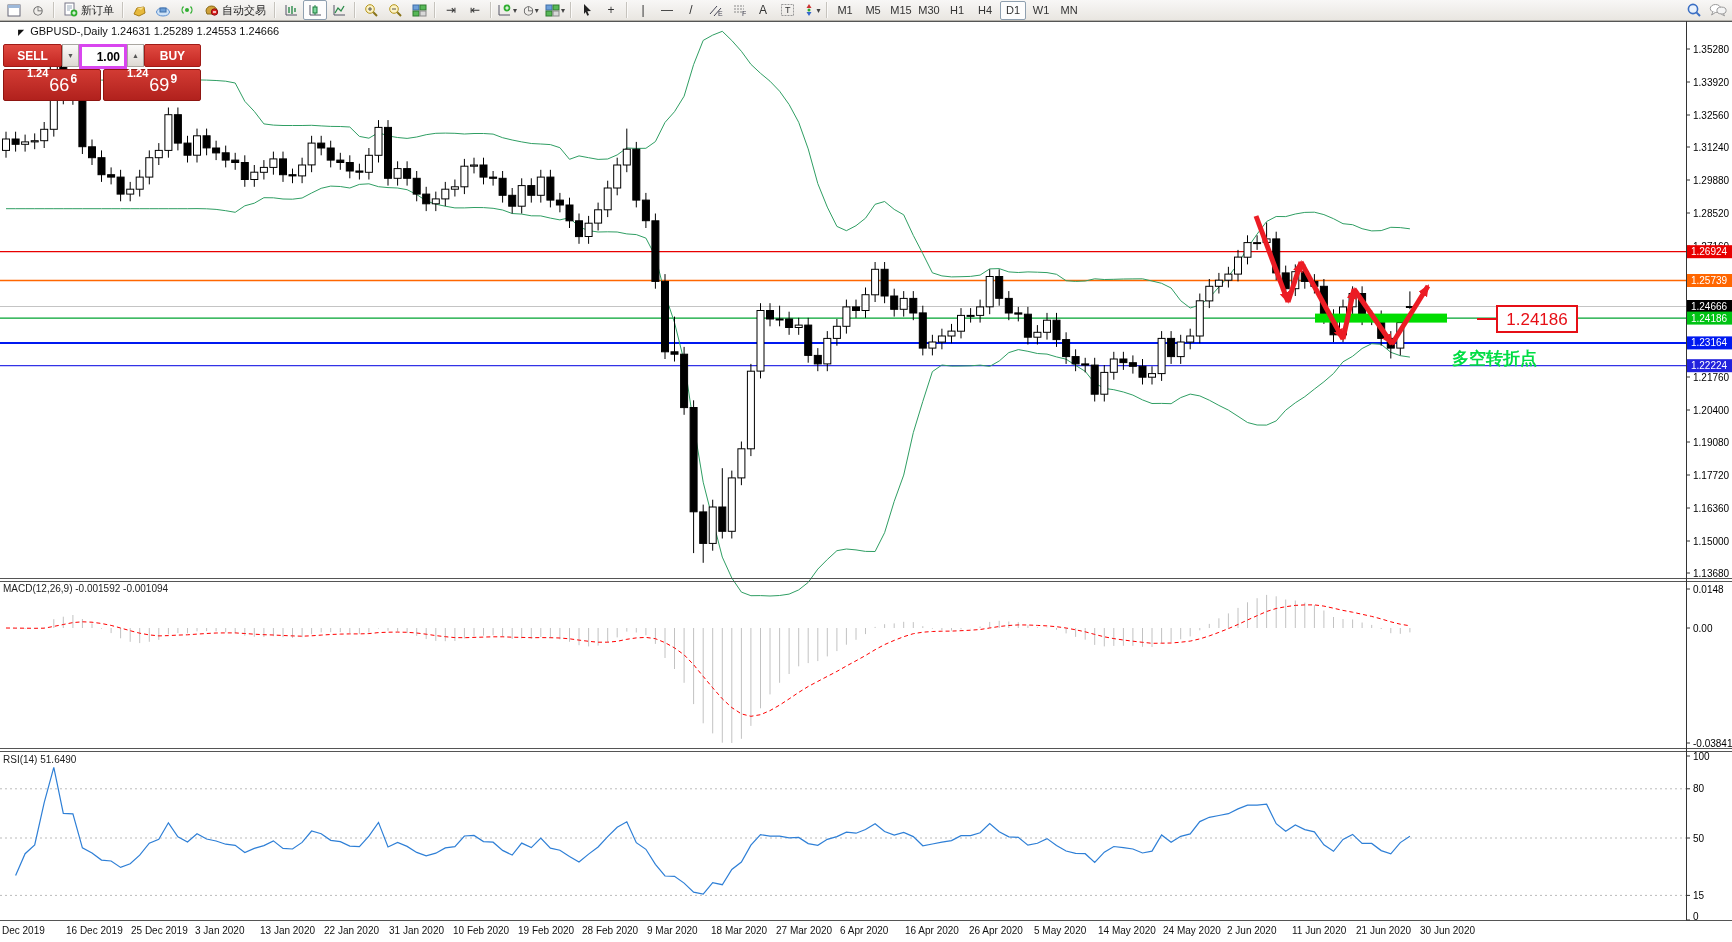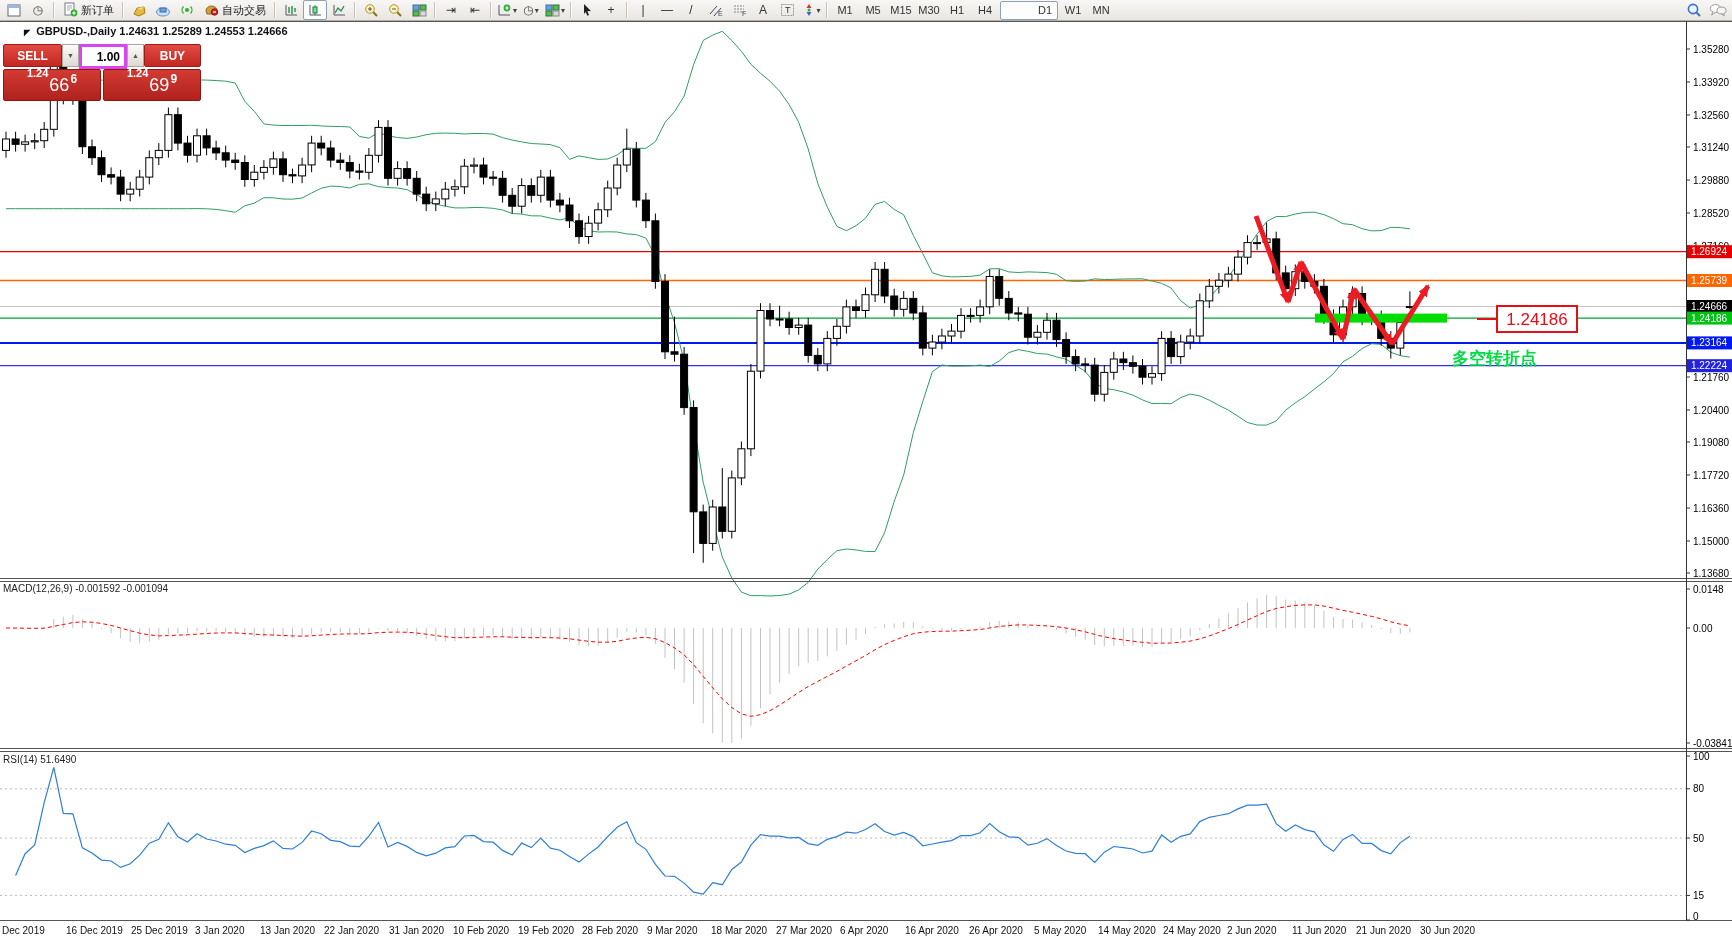--- a/index.html
+++ b/index.html
@@ -10,26 +10,26 @@
     display:flex;align-items:center;padding:0 2px;box-sizing:border-box;font-size:11px;color:#222;}
   .tbi{display:inline-flex;align-items:center;justify-content:center;height:18px;min-width:20px;
     padding:0 1px;border:1px solid transparent;border-radius:2px;}
   .tbi.pressed{background:#fdfdfd;border:1px solid #8fa0b0;}
   .tbtn{display:inline-flex;align-items:center;gap:3px;height:18px;padding:0 4px;border:1px solid transparent;border-radius:2px;white-space:nowrap;text-align:right;}
   .sep{width:1px;height:16px;background:#c6c3bd;border-right:1px solid #fbfaf9;margin:0 3px;flex:0 0 auto;}
   .glyph{font-size:12px;line-height:1;}
   .dd{font-size:8px;color:#444;margin-left:1px;}
   .tf{height:17px;min-width:24px;display:inline-flex;align-items:center;justify-content:center;
     font-size:11px;color:#333;border:1px solid transparent;border-radius:2px;margin:12px 1px;}
-  .tf.active{background:#fdfdfd;border:1px solid #8fa0b0;padding-left:32px;}
+  .tf.active{background:#fdfdfd;border:1px solid #8fa0b0;}
   .spacer{flex:1 1 auto;}
   
   #chart-wrap{position:absolute;left:0;top:0;width:1732px;height:942px;z-index:1;}
   #chart-wrap svg{font-family:"Liberation Sans",sans-serif;}
-  .symbol-title{position:absolute;left:24px;top:25px;z-index:4;font-size:11px;font-weight:700;color:#111;white-space:nowrap;}
+  .symbol-title{position:absolute;left:18px;top:25px;z-index:4;font-size:11px;font-weight:400;color:#111;white-space:nowrap;}
   .symbol-title .tri{font-size:8px;margin-right:3px;}
   
   .trade-panel{position:absolute;left:3px;top:44px;z-index:4;width:198px;}
   .tp-row1{display:flex;height:23px;gap:0;}
   .btn-red{background:linear-gradient(#e14a41,#c32722);color:#fff;font-weight:600;font-size:12px;
     display:flex;align-items:center;justify-content:center;border-radius:2px;border:1px solid #9f1b17;box-sizing:border-box;}
   .sell-btn{width:60px;}
   .buy-btn{width:58px;}
   .spin{width:17px;background:linear-gradient(#fcfbfa,#ddd9d3);border:1px solid #aaa7a1;color:#555;
     font-size:7px;display:flex;align-items:center;justify-content:center;box-sizing:border-box;}

